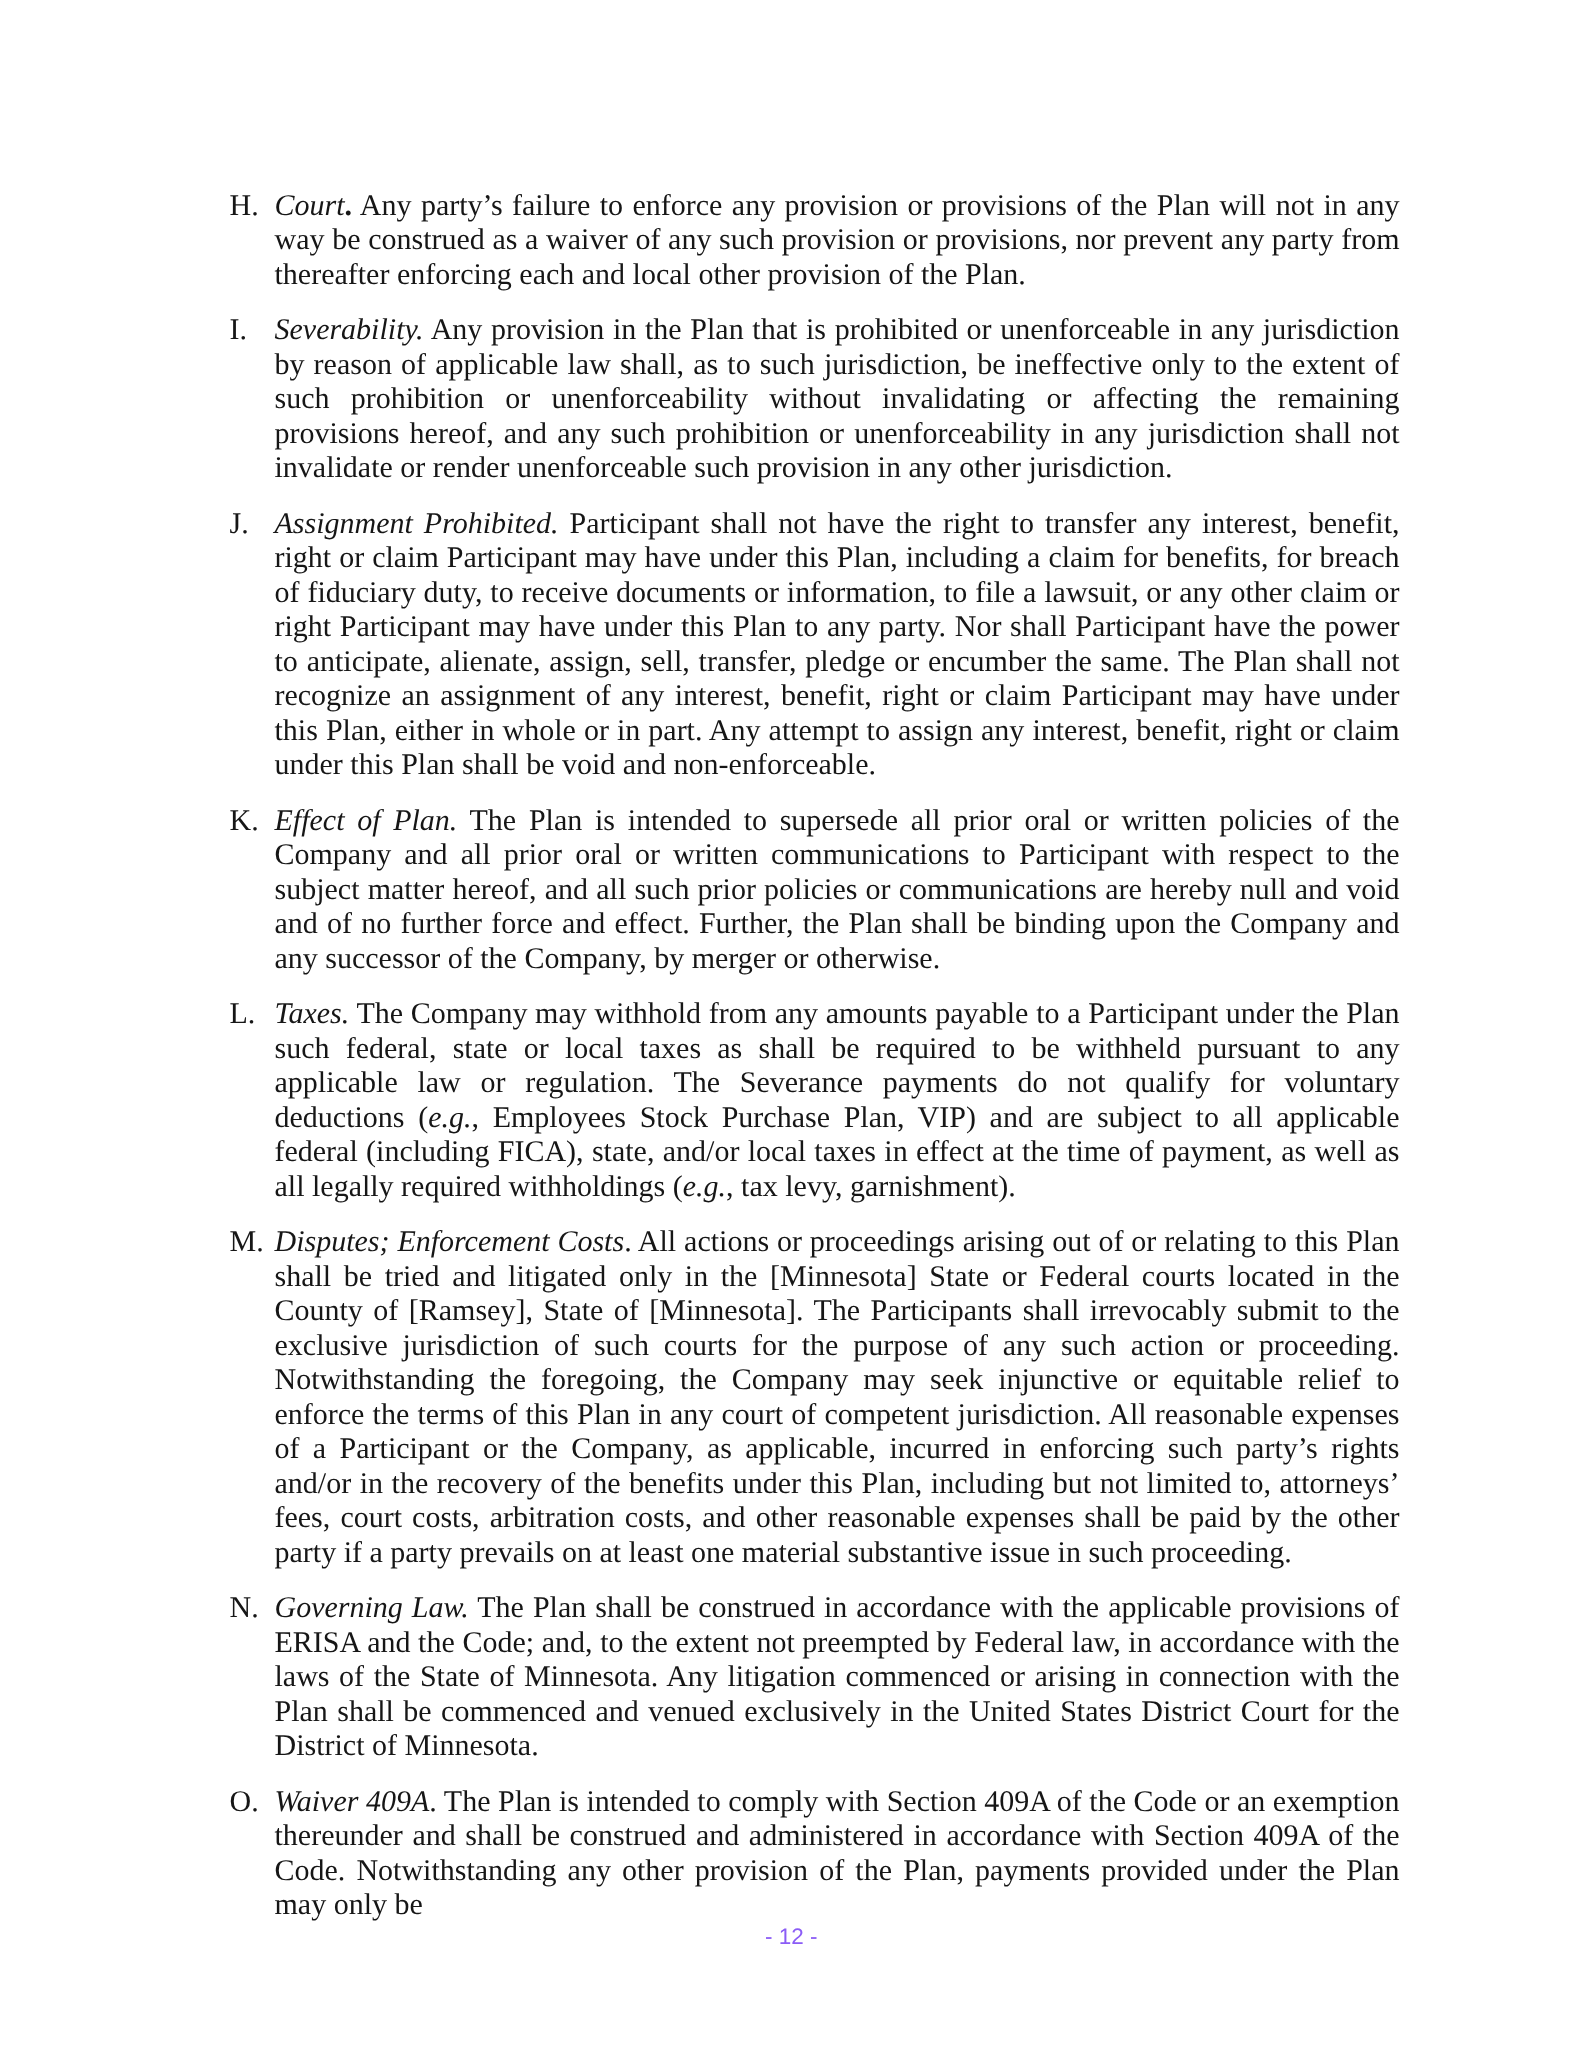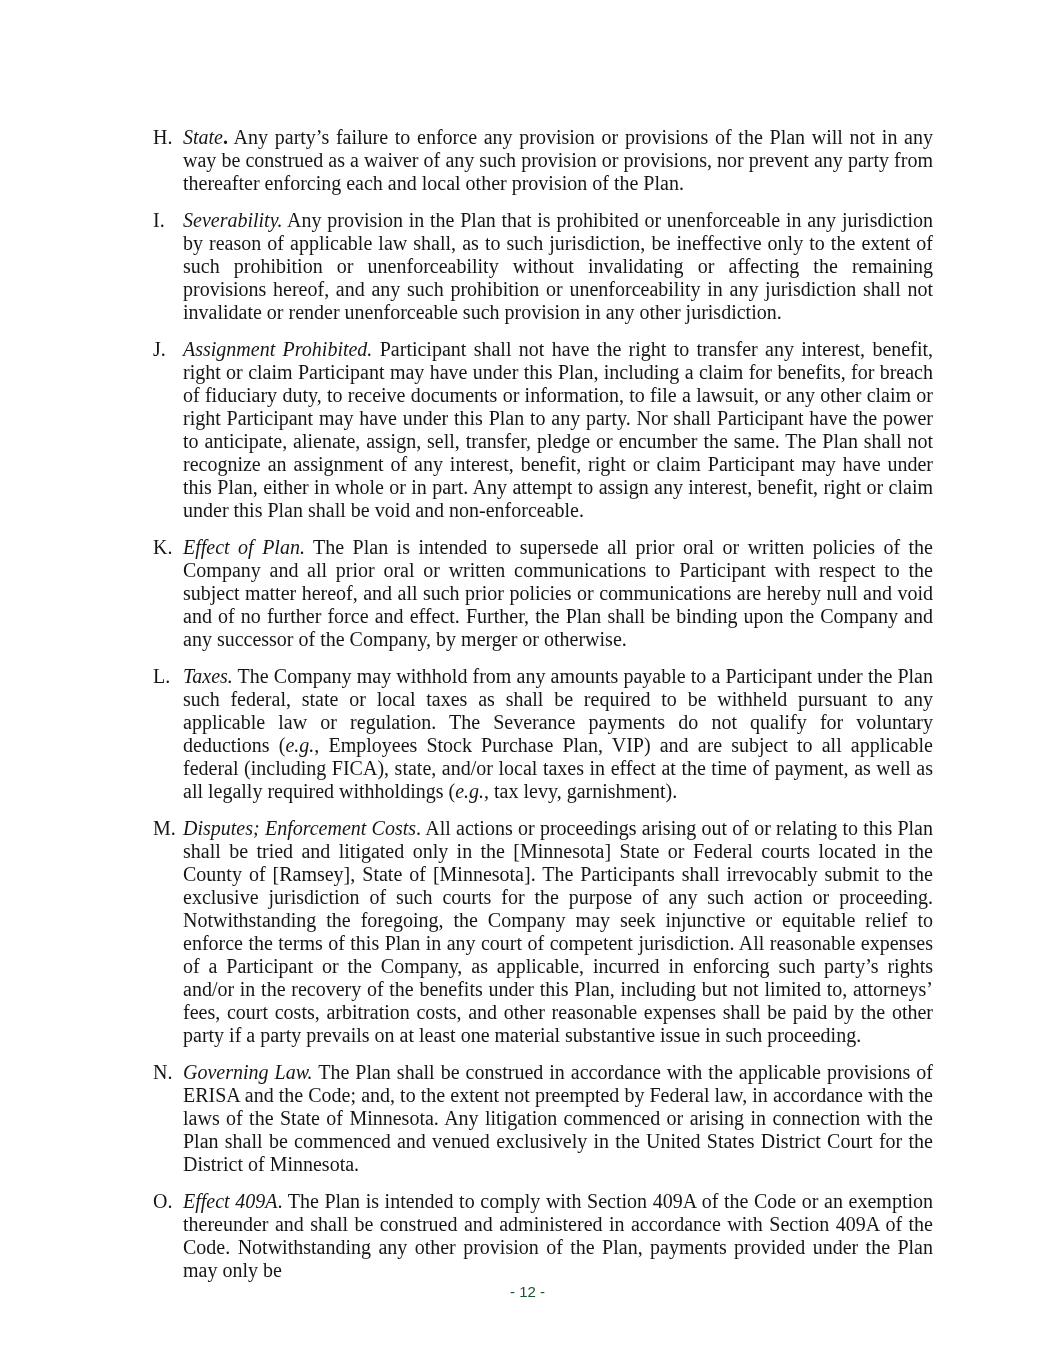--- a/index.html
+++ b/index.html
@@ -41,32 +41,32 @@
   .seg-i { font-style: italic; }
   .seg-b { font-weight: bold; }
   .footer {
     position: absolute;
     left: 0;
     top: 1283px;
     width: 1055px;
     text-align: center;
     font-family: "Liberation Sans", sans-serif;
     font-size: 15px;
-    color: #14532d;
+    color: #8b5cf6;
   }
 </style>
 </head>
 <body>
 
 <div class="page">
   <div class="content">
 
   <div class="para">
         <div class="para-label">H.</div>
-        <div class="para-text"><span class="seg-i">State</span><span class="seg-b">.</span><span> Any party’s failure to enforce any provision or provisions of the Plan will not in any way be construed as a waiver of any such provision or provisions, nor prevent any party from thereafter enforcing each and local other provision of the Plan.</span></div>
+        <div class="para-text"><span class="seg-i">Court</span><span class="seg-b">.</span><span> Any party’s failure to enforce any provision or provisions of the Plan will not in any way be construed as a waiver of any such provision or provisions, nor prevent any party from thereafter enforcing each and local other provision of the Plan.</span></div>
       </div>
       <div class="para">
         <div class="para-label">I.</div>
         <div class="para-text"><span class="seg-i">Severability.</span><span> Any provision in the Plan that is prohibited or unenforceable in any jurisdiction by reason of applicable law shall, as to such jurisdiction, be ineffective only to the extent of such prohibition or unenforceability without invalidating or affecting the remaining provisions hereof, and any such prohibition or unenforceability in any jurisdiction shall not invalidate or render unenforceable such provision in any other jurisdiction.</span></div>
       </div>
       <div class="para">
         <div class="para-label">J.</div>
         <div class="para-text"><span class="seg-i">Assignment Prohibited.</span><span> Participant shall not have the right to transfer any interest, benefit, right or claim Participant may have under this Plan, including a claim for benefits, for breach of fiduciary duty, to receive documents or information, to file a lawsuit, or any other claim or right Participant may have under this Plan to any party. Nor shall Participant have the power to anticipate, alienate, assign, sell, transfer, pledge or encumber the same. The Plan shall not recognize an assignment of any interest, benefit, right or claim Participant may have under this Plan, either in whole or in part. Any attempt to assign any interest, benefit, right or claim under this Plan shall be void and non-enforceable.</span></div>
       </div>
       <div class="para">
@@ -80,17 +80,17 @@
       <div class="para">
         <div class="para-label">M.</div>
         <div class="para-text"><span class="seg-i">Disputes; Enforcement Costs</span><span>. All actions or proceedings arising out of or relating to this Plan shall be tried and litigated only in the [Minnesota] State or Federal courts located in the County of [Ramsey], State of [Minnesota]. The Participants shall irrevocably submit to the exclusive jurisdiction of such courts for the purpose of any such action or proceeding. Notwithstanding the foregoing, the Company may seek injunctive or equitable relief to enforce the terms of this Plan in any court of competent jurisdiction. All reasonable expenses of a Participant or the Company, as applicable, incurred in enforcing such party’s rights and/or in the recovery of the benefits under this Plan, including but not limited to, attorneys’ fees, court costs, arbitration costs, and other reasonable expenses shall be paid by the other party if a party prevails on at least one material substantive issue in such proceeding.</span></div>
       </div>
       <div class="para">
         <div class="para-label">N.</div>
         <div class="para-text"><span class="seg-i">Governing Law.</span><span> The Plan shall be construed in accordance with the applicable provisions of ERISA and the Code; and, to the extent not preempted by Federal law, in accordance with the laws of the State of Minnesota. Any litigation commenced or arising in connection with the Plan shall be commenced and venued exclusively in the United States District Court for the District of Minnesota.</span></div>
       </div>
       <div class="para">
         <div class="para-label">O.</div>
-        <div class="para-text"><span class="seg-i">Effect 409A</span><span>. The Plan is intended to comply with Section 409A of the Code or an exemption thereunder and shall be construed and administered in accordance with Section 409A of the Code. Notwithstanding any other provision of the Plan, payments provided under the Plan may only be</span></div>
+        <div class="para-text"><span class="seg-i">Waiver 409A</span><span>. The Plan is intended to comply with Section 409A of the Code or an exemption thereunder and shall be construed and administered in accordance with Section 409A of the Code. Notwithstanding any other provision of the Plan, payments provided under the Plan may only be</span></div>
       </div>
     </div>
   <div class="footer">- 12 -</div>
 </div>
 
 </body></html>

